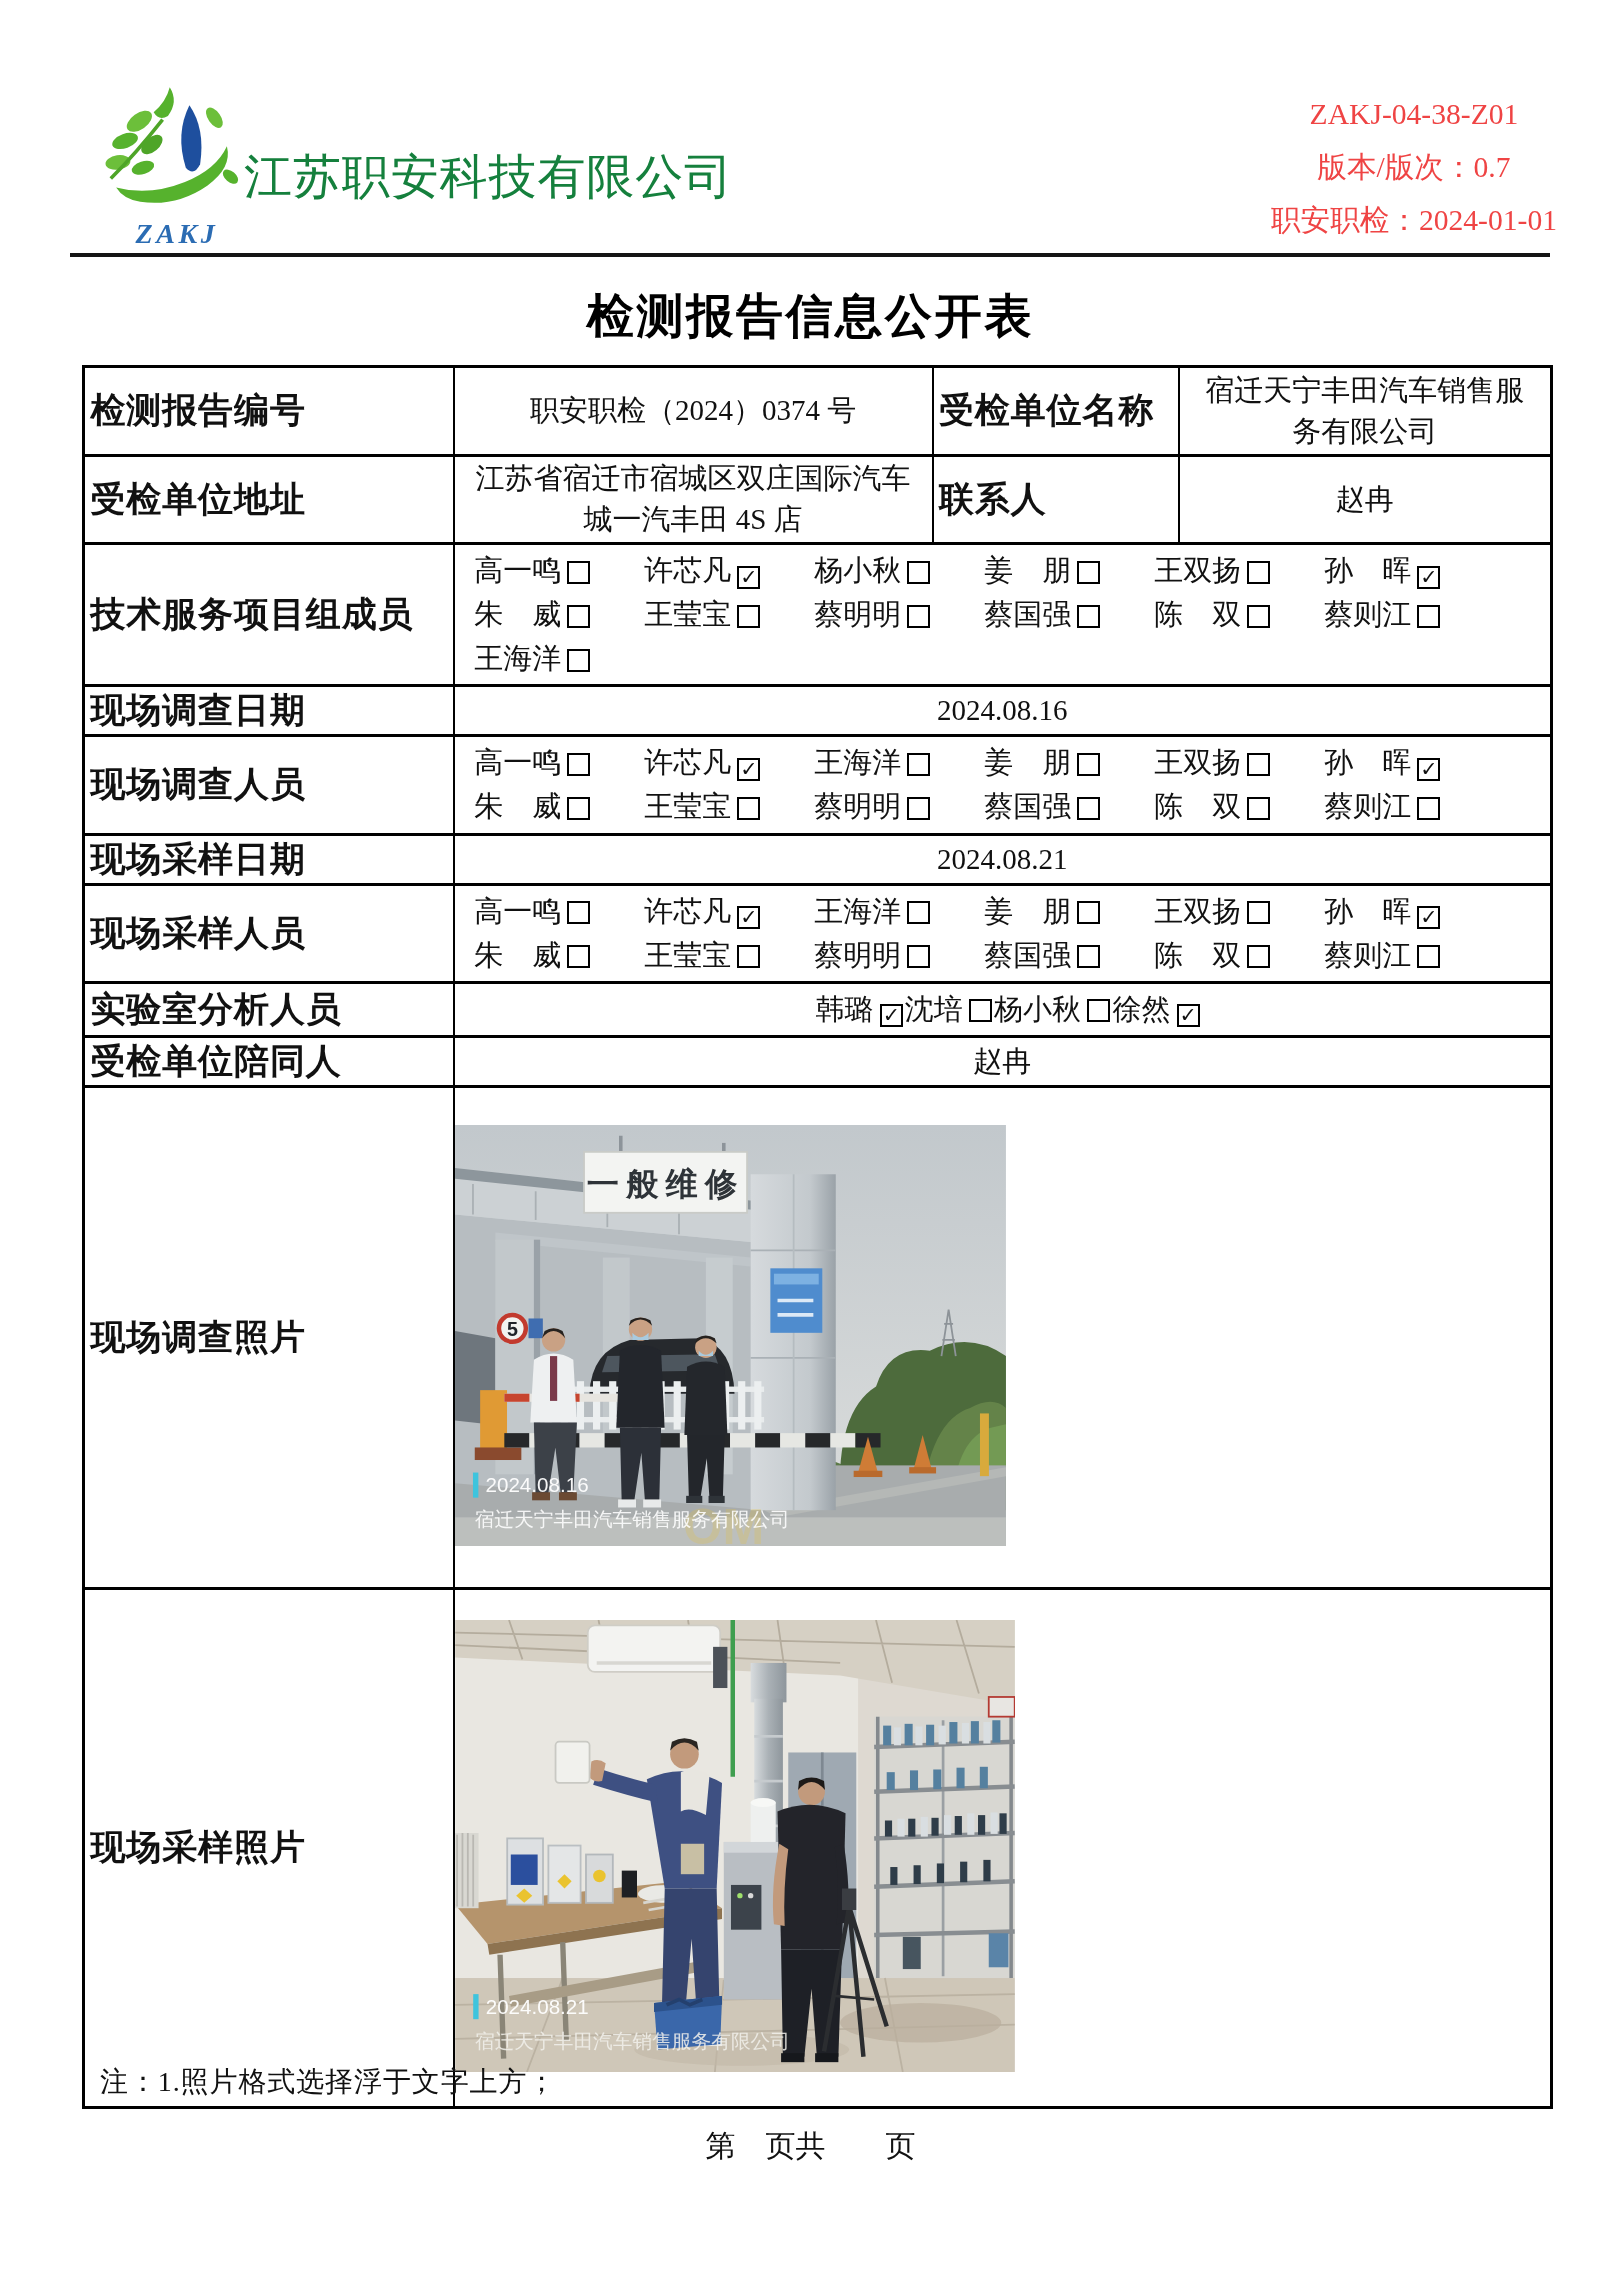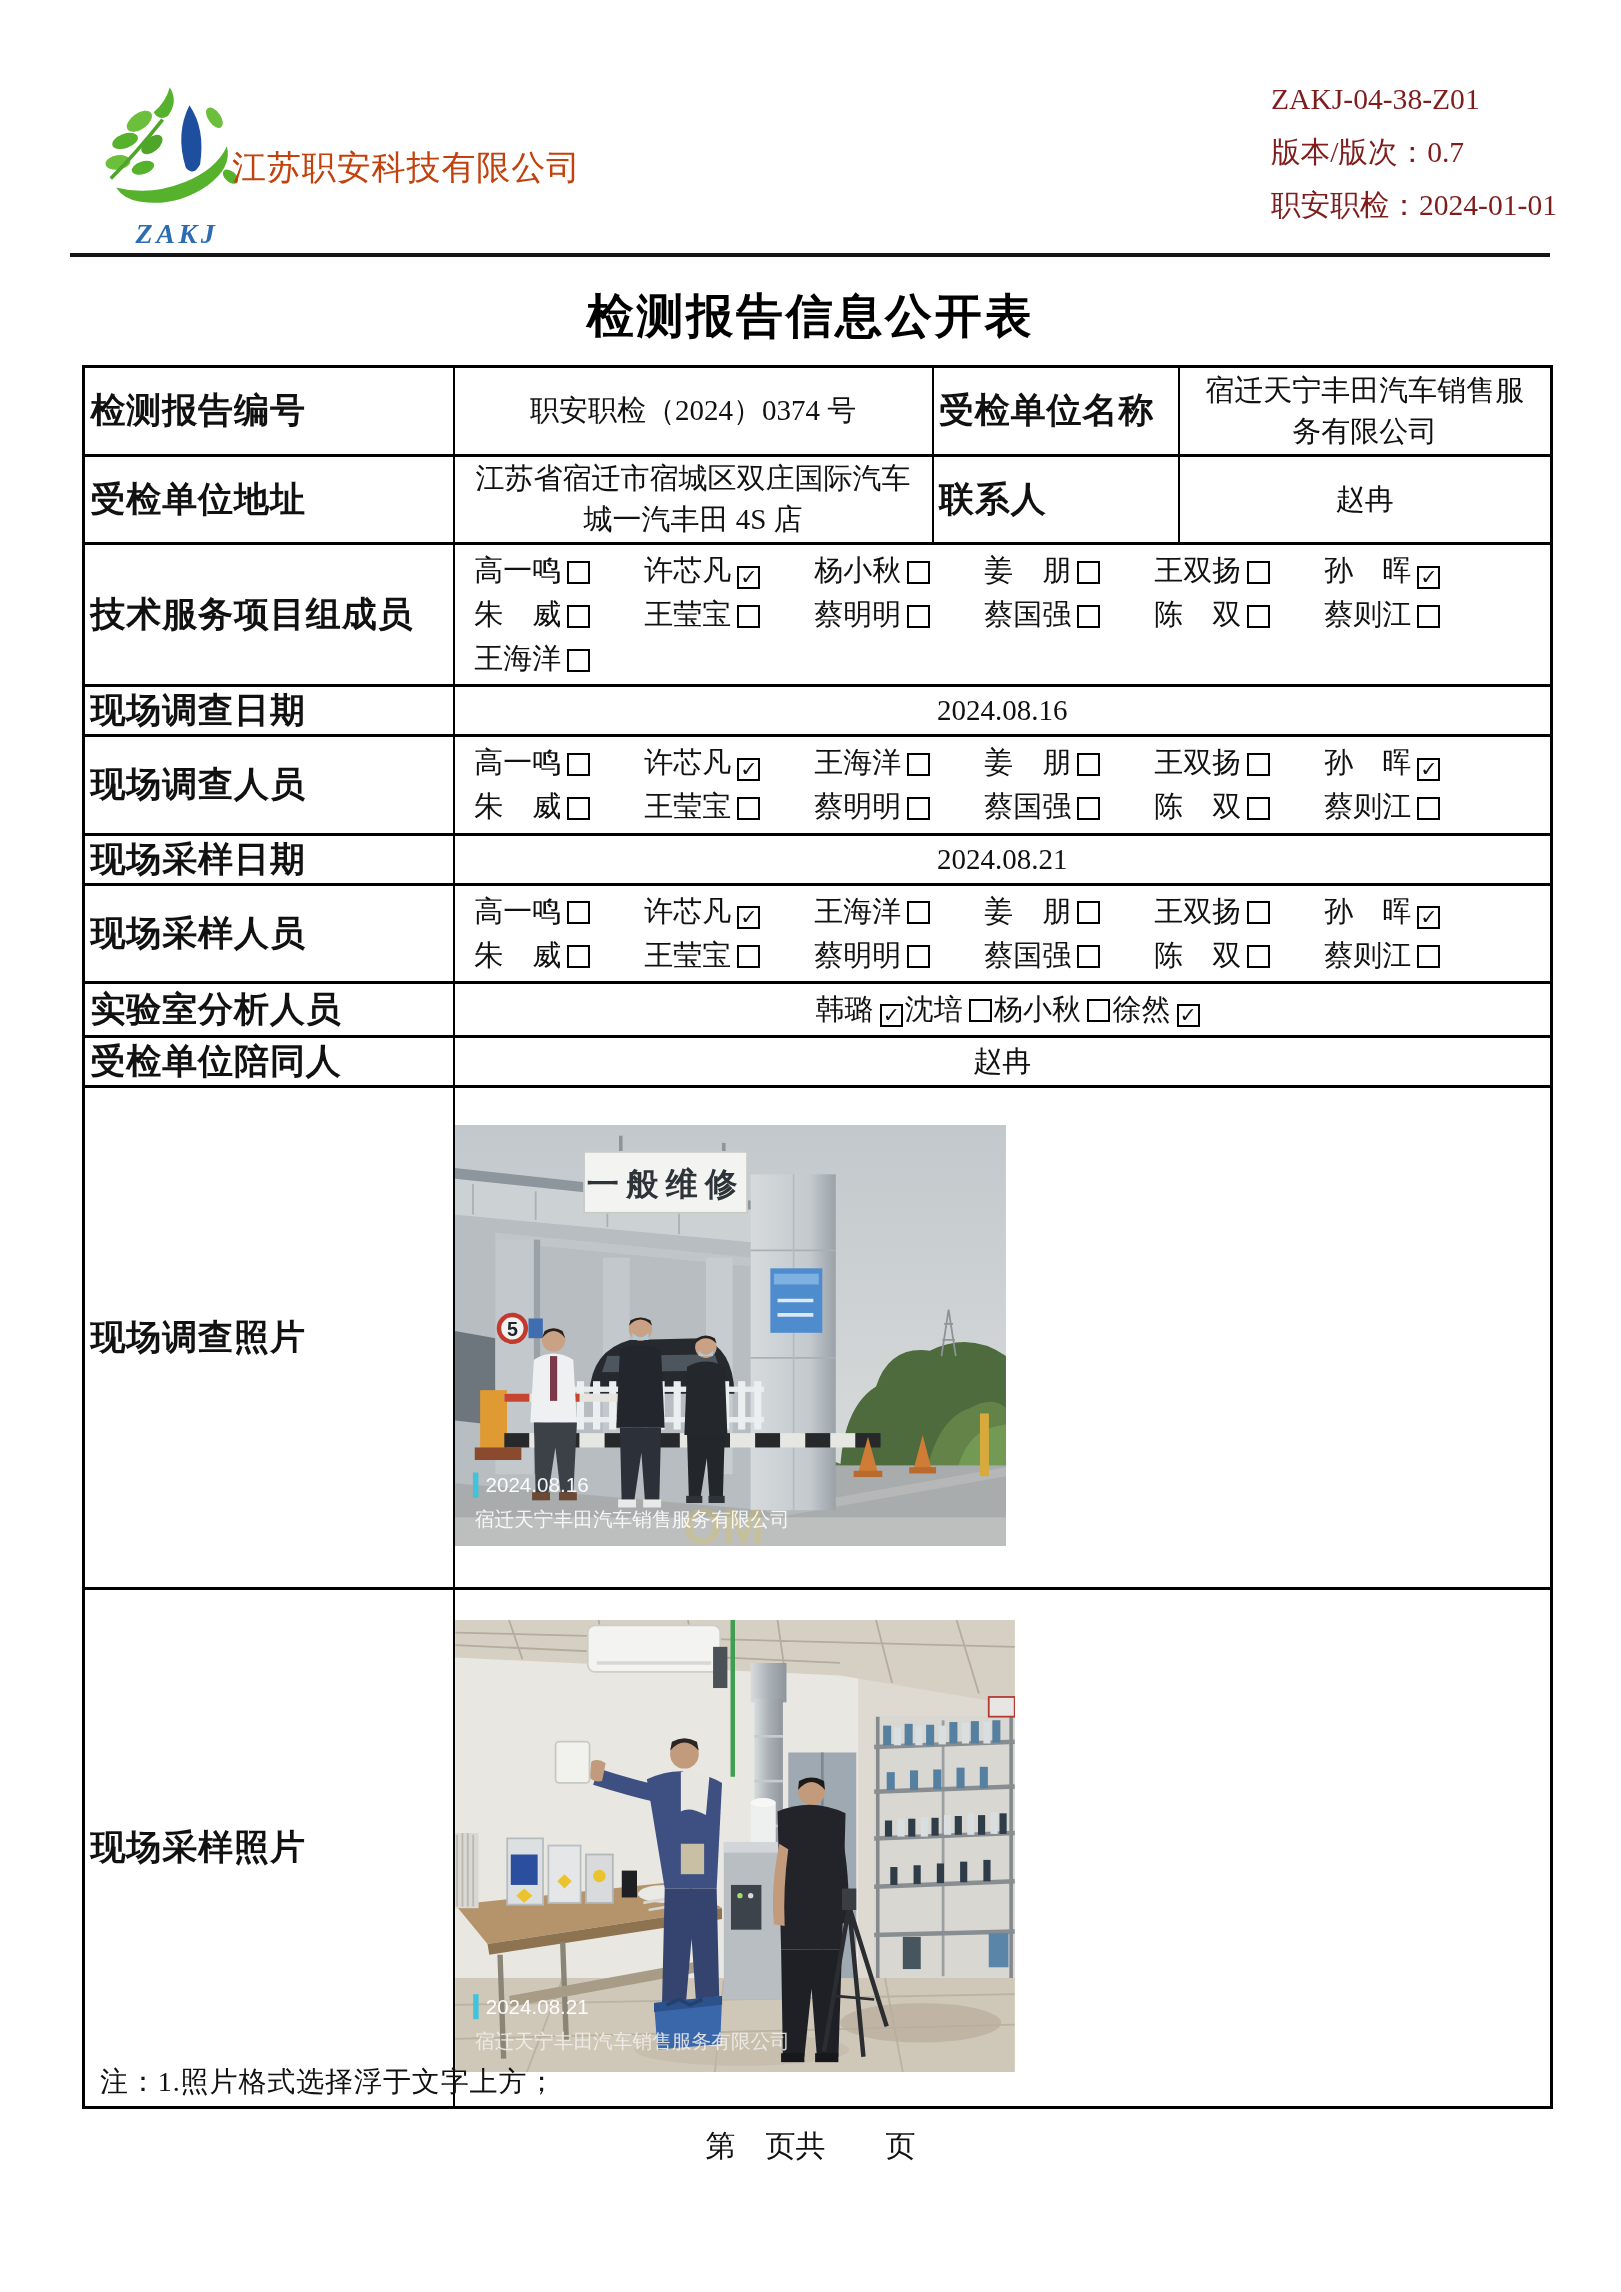--- a/index.html
+++ b/index.html
@@ -10,26 +10,26 @@
   }
   
   .logo-wrap { position:absolute; left:100px; top:82px; width:152px; height:170px; }
   .logo-svg { display:block; }
   .logo-text {
     position:absolute; left:5.4px; top:136px; width:143px; text-align:center;
     font-family:"Liberation Serif", serif; font-style:italic; font-weight:bold;
     font-size:28px; letter-spacing:3.6px; color:#2b6cb3;
   }
   .company-name {
-    position:absolute; left:232px; top:145px;
-    font-family:"Liberation Serif", serif; font-size:34px; letter-spacing:0.9px; color:#c2410c;
+    position:absolute; left:244px; top:145px;
+    font-family:"Liberation Serif", serif; font-size:48px; letter-spacing:0.9px; color:#15803d;
   }
   .doc-meta {
-    position:absolute; right:64px; top:73px; text-align:left;
-    font-family:"Liberation Serif", serif; font-size:29.6px; line-height:53px; color:#7f1d1d;
+    position:absolute; right:64px; top:88px; text-align:center;
+    font-family:"Liberation Serif", serif; font-size:29.6px; line-height:53px; color:#ef4444;
   }
   .header-rule { position:absolute; left:70px; top:253px; width:1480px; height:3.6px; background:#151515; }
   
   .doc-title {
     position:absolute; left:0; top:285px; width:100%; text-align:center;
     font-family:"Liberation Sans", sans-serif; font-weight:bold; font-size:47px;
     letter-spacing:2.7px; color:#000;
   }
   
   table.info-table {

